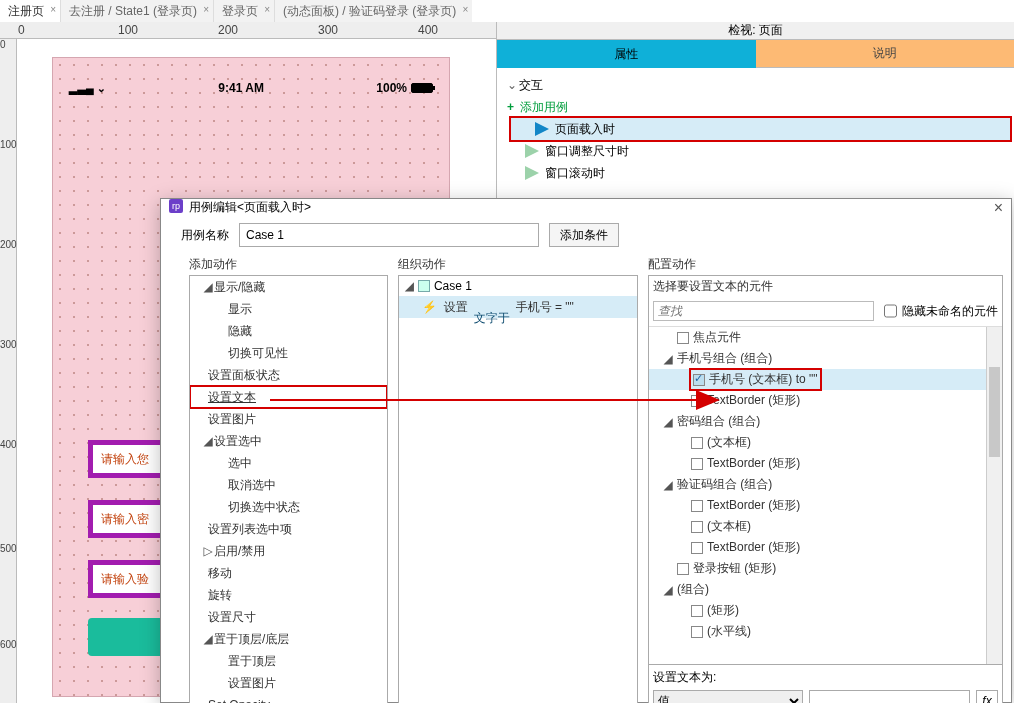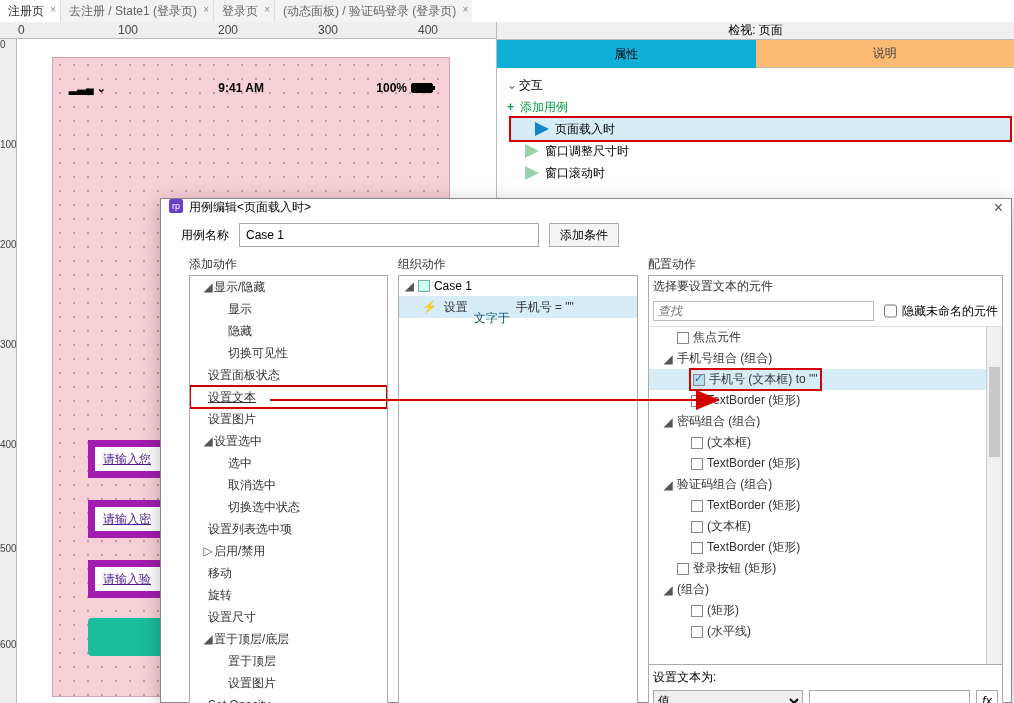--- a/index.html
+++ b/index.html
@@ -23,21 +23,21 @@
 .vruler { position: absolute; left: 0; top: 17px; bottom: 0; width: 17px; border-right: 1px solid #bbb; background: #eee; }
 .vruler span { position: absolute; left: 0; font-size: 10px; color: #444; writing-mode: horizontal-tb; }
 .canvas-wrap { position: absolute; left: 17px; top: 17px; right: 0; bottom: 0; background: #fff; overflow: hidden; }
 .phone { position: absolute; left: 35px; top: 18px; width: 398px; height: 640px; background: #f7cfd7; border: 1px solid #d5a6b0; }
 .phone-dots { position: absolute; inset: 0; background-image: radial-gradient(#c99 1px, transparent 1px); background-size: 14px 14px; }
 .statusbar { position: absolute; top: 15px; left: 0; right: 0; height: 30px; display: flex; align-items: center; justify-content: space-between; padding: 0 16px; font-weight: bold; color: #000; }
 .statusbar .sig { font-size: 11px; }
 .statusbar .batt { font-size: 11px; display: flex; align-items: center; gap: 4px; }
 .battery-icon { display: inline-block; width: 22px; height: 10px; border: 1px solid #000; background: #000; border-radius: 2px; position: relative; }
 .battery-icon::after { content: ""; position: absolute; right: -3px; top: 2px; width: 2px; height: 4px; background: #000; }
-.input-slot { position: absolute; left: 35px; width: 88px; height: 38px; border: 7px solid #a21caf; background: #fff; display: flex; align-items: center; padding-left: 8px; color: #4c1d95; text-decoration: underline; }
+.input-slot { position: absolute; left: 35px; width: 88px; height: 38px; border: 5px solid #a21caf; background: #fff; display: flex; align-items: center; padding-left: 8px; color: #c2410c; }
 .login-btn { position: absolute; left: 35px; width: 88px; height: 38px; background: #1abc9c; border-radius: 4px; }
 
 
 .inspect-head { height: 18px; display: flex; align-items: center; justify-content: center; border-bottom: 1px solid #bbb; background: #f0f0f0; }
 .inspect-tabs { display: flex; height: 28px; }
 .inspect-tabs .itab { flex: 1; display: flex; align-items: center; justify-content: center; background: #fdba74; color: #444; border-bottom: 1px solid #bbb; }
 .inspect-tabs .itab.active { background: #0fb0d8; color: #000000; border-bottom: none; }
 
 .interactions { padding: 6px 4px; }
 .introw { display: flex; align-items: center; height: 22px; padding-left: 6px; }

